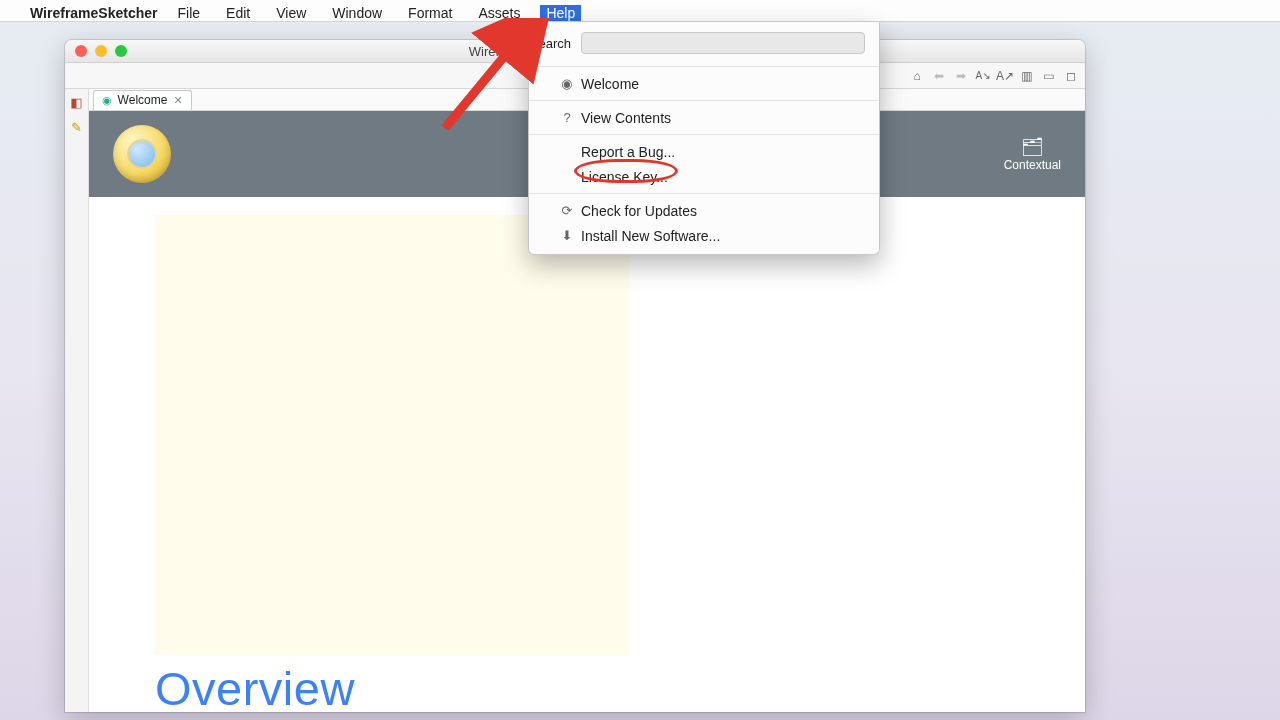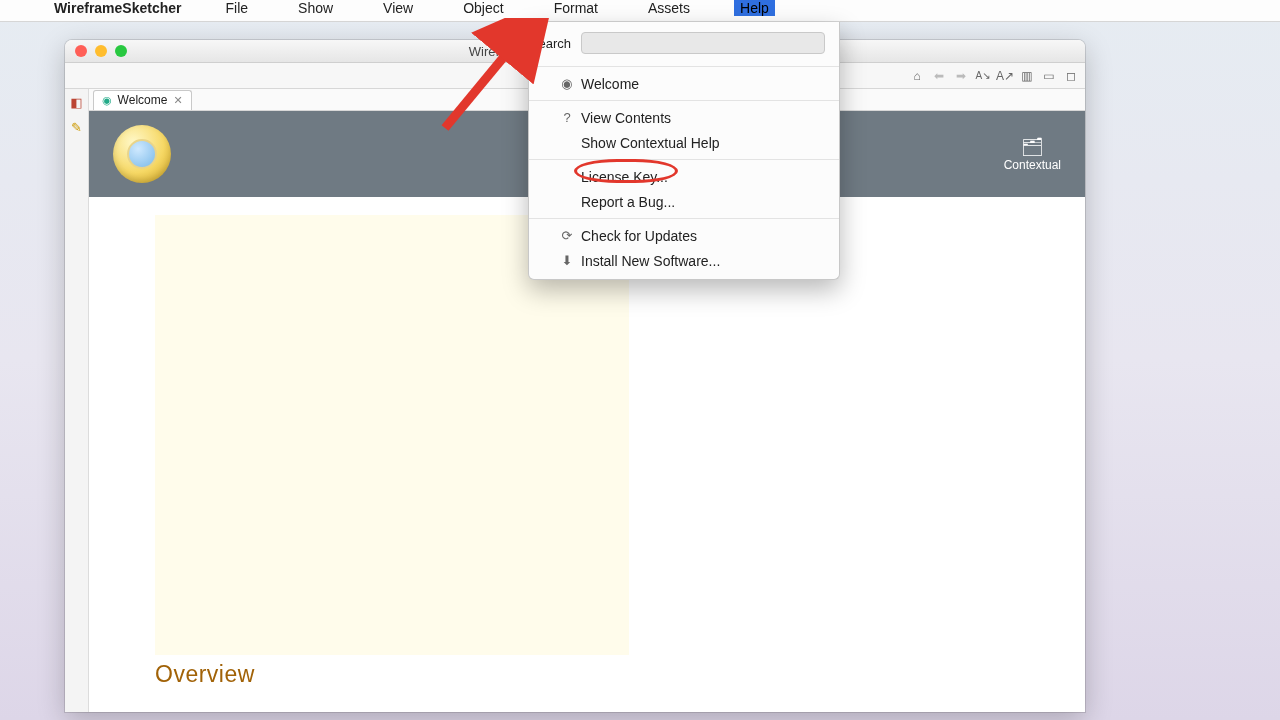--- a/index.html
+++ b/index.html
@@ -7,28 +7,27 @@
     width: 1280px; height: 720px;
     font-family: -apple-system, "Helvetica Neue", Arial, sans-serif;
     font-size: 13px;
     background: linear-gradient(180deg, #e6ecf2 0%, #e8e6f0 50%, #ddd6e8 100%);
     overflow: hidden; position: relative; color: #222;
   }
   
   .menubar {
     position: absolute; top: 0; left: 0; right: 0; height: 22px;
     background: #fdfdfd; border-bottom: 1px solid #d6d6d6;
-    display: flex; align-items: flex-start; padding-left: 14px;
+    display: flex; align-items: flex-end; padding-left: 14px;
     font-size: 14px;
-    gap: 24px;
   }
   .apple { font-size: 15px; margin-right: 16px; }
   .menubar .appname { font-weight: 600; margin-right: 14px; }
   .menubar .mitem { margin-right: 14px; padding: 0 6px; }
-  .menubar .mitem.active { background: #2f6fe0; color: #000000; }
+  .menubar .mitem.active { background: #2f6fe0; color: #ffffff; }
   
   .window {
     position: absolute; left: 65px; top: 40px; width: 1020px; height: 672px;
     background: #fff; border-radius: 7px 7px 0 0;
     box-shadow: 0 8px 28px rgba(0,0,0,.22), 0 0 0 1px rgba(0,0,0,.12);
     overflow: hidden;
   }
   .titlebar {
     height: 23px; background: linear-gradient(#f7f7f7,#e6e6e6);
     border-bottom: 1px solid #cfcfcf; display: flex; align-items: center;
@@ -82,24 +81,24 @@
     border:2px solid #e9d48a;
   }
   .workbench { text-align:center; color:#fff; font-size:12px; }
   .workbench .wicon { font-size:18px; }
   .page { padding: 18px 66px; position:relative; }
   .highlight {
     position:absolute; left:0; top:0; width:474px; height:440px;
     background:#fffceb; z-index:0;
   }
   .page > * { position:relative; z-index:1; }
-  h1 { font-size:23px; font-weight:400; color:#a16207; margin-top:6px; margin-bottom:12px; letter-spacing:.5px;}
+  h1 { font-size:47px; font-weight:400; color:#3b82f6; margin-top:6px; margin-bottom:12px; letter-spacing:.5px;}
   
   .dropdown {
-    position:absolute; left:528px; top:22px; width:312px;
+    position:absolute; left:528px; top:22px; width:352px;
     background:#fcfcfc; border:1px solid #c8c8c8; border-top:none;
     border-radius:0 0 6px 6px;
     box-shadow: 0 10px 26px rgba(0,0,0,.28);
     padding-bottom:6px; z-index:50;
   }
   .dropdown .row {
     display:flex; align-items:center; height:25px;
     padding:0 14px 0 52px; font-size:14px; color:#222; position:relative;
   }
   .dropdown .row .ric {
@@ -122,23 +121,23 @@
     border:3px solid #e2372c; border-radius:50%/60%; z-index:60; pointer-events:none;
   }
 </style>
 </head>
 <body>
 
 <div class="menubar">
   <span class="apple"></span>
   <span class="appname">WireframeSketcher</span>
   <span class="mitem">File</span>
-  <span class="mitem">Show</span>
+  <span class="mitem">Edit</span>
   <span class="mitem">View</span>
-  <span class="mitem">Object</span>
+  <span class="mitem">Window</span>
   <span class="mitem">Format</span>
   <span class="mitem">Assets</span>
   <span class="mitem active">Help</span>
 </div>
 
 <div class="window">
   <div class="titlebar">
     <div class="traffic">
       <span class="tr-red"></span>
       <span class="tr-yel"></span>
@@ -193,29 +192,26 @@
   <div class="sep"></div>
   <div class="row">
     <span class="ric">◉</span>
     <span>Welcome</span>
   </div>
   <div class="sep"></div>
   <div class="row">
     <span class="ric">?</span>
     <span>View Contents</span>
   </div>
-  <div class="row">
-    <span>Show Contextual Help</span>
-  </div>
-  <div class="sep"></div>
+  <div class="sep"></div>
+  <div class="row">
+    <span>Report a Bug...</span>
+  </div>
   <div class="row">
     <span>License Key...</span>
-  </div>
-  <div class="row">
-    <span>Report a Bug...</span>
   </div>
   <div class="sep"></div>
   <div class="row">
     <span class="ric">⟳</span>
     <span>Check for Updates</span>
   </div>
   <div class="row">
     <span class="ric">⬇</span>
     <span>Install New Software...</span>
   </div>

